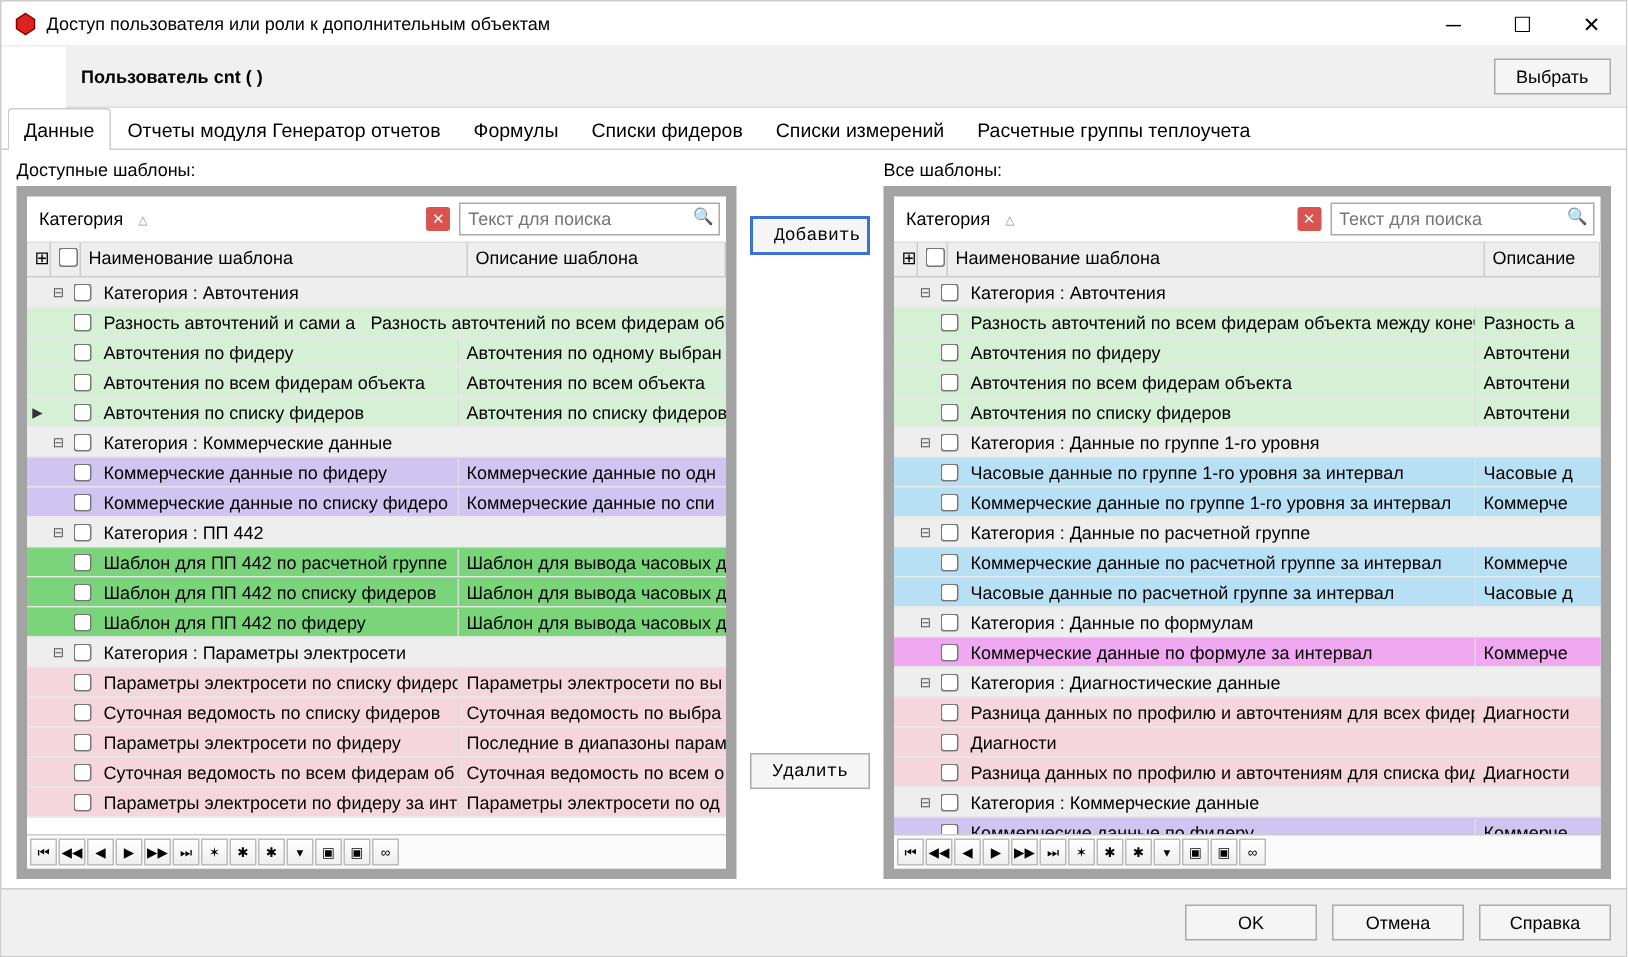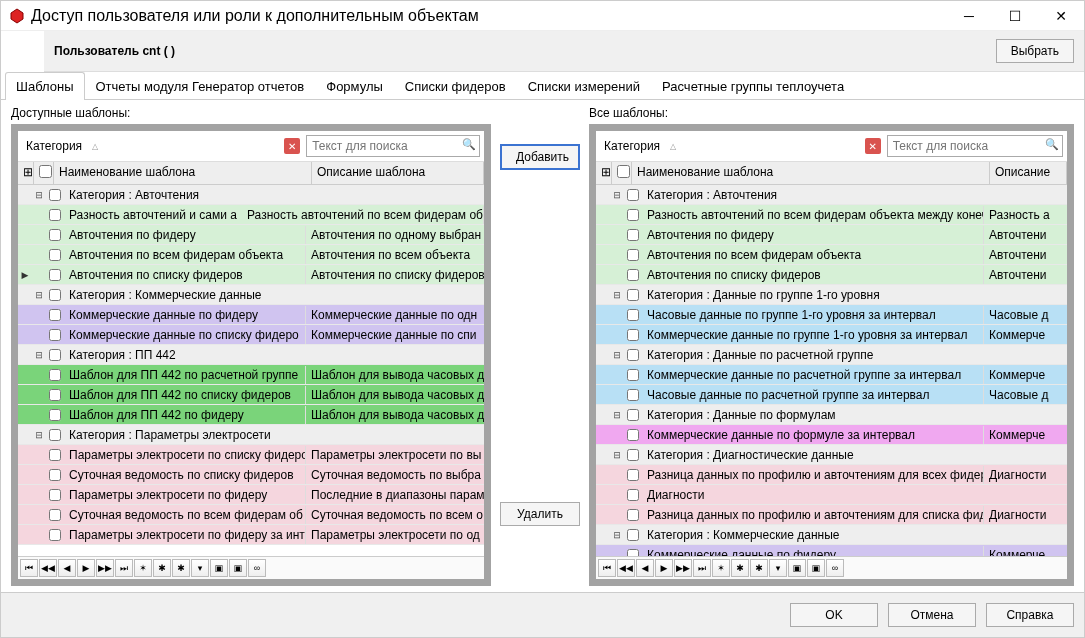--- a/index.html
+++ b/index.html
@@ -1,20 +1,20 @@
 <!DOCTYPE html>
 <html><head>
 <meta charset="utf-8">
 <style>
 * { box-sizing: border-box; margin: 0; padding: 0; }
 body { font-family: "Segoe UI", Tahoma, sans-serif; font-size: 12px; background: #fff; color: #000; overflow: hidden; }
 .window { width: 1085px; height: 638px; background: #fff; border: 1px solid #ccc; display: flex; flex-direction: column; }
 .titlebar { height: 30px; display: flex; align-items: center; padding: 0 0 0 8px; border-bottom: 1px solid #eee; }
 .titlebar-icon { width: 16px; height: 16px; margin-right: 6px; }
-.titlebar-title { flex: 1; font-size: 16px; }
+.titlebar-title { flex: 1; font-size: 12px; }
 .titlebar-controls { display: flex; }
 .titlebar-btn { width: 46px; height: 30px; display: flex; align-items: center; justify-content: center; font-size: 14px; background: transparent; border: none; }
 .header-row { padding: 8px 10px; display: flex; align-items: center; background: #f0f0f0; border-bottom: 1px solid #ddd; margin-left: 43px; }
 .header-label { font-weight: bold; flex: 1; }
 .btn { background: #f5f5f5; border: 1px solid #aaa; padding: 4px 14px; font-size: 12px; cursor: pointer; }
 .tabs { display: flex; border-bottom: 1px solid #ccc; padding-left: 4px; }
 .tab { padding: 6px 10px; font-size: 13px; border: 1px solid transparent; border-bottom: none; margin-bottom: -1px; cursor: pointer; }
 .tab.active { border-color: #ccc; background: #fff; border-top-left-radius: 3px; border-top-right-radius: 3px; }
 .body-area { flex: 1; display: flex; padding: 4px 10px 6px 10px; gap: 4px; min-height: 0; }
 .panel { display: flex; flex-direction: column; min-height: 0; }
@@ -39,21 +39,21 @@
 .row .indent { flex: none; }
 .row .exp { width: 14px; flex: none; text-align: center; font-size: 9px; color: #555; cursor: pointer; }
 .row .chk { width: 18px; flex: none; display: flex; align-items: center; justify-content: center; }
 .row .chk input { width: 12px; height: 12px; }
 .row .txt { padding: 2px 5px; overflow: hidden; white-space: nowrap; text-overflow: clip; }
 .row.cat { background: #eee; }
 .row .c1 { flex: none; border-right: 1px solid #ddd; }
 .row .c2 { flex: 1; }
 .nav-strip { display: flex; gap: 1px; padding: 2px; border-top: 1px solid #ccc; background: #fafafa; }
 .nav-btn { width: 18px; height: 18px; border: 1px solid #bbb; background: linear-gradient(#fff,#eee); display: flex; align-items: center; justify-content: center; font-size: 9px; cursor: pointer; }
-.middle .btn { width: 80px; }
+.middle .btn { width: 80px; font-family: Liberation Mono, monospace; }
 .middle .btn.primary { border: 2px solid #3b73d1; }
 .middle .spacer { flex: 1; }
 .footer { padding: 10px; display: flex; justify-content: flex-end; gap: 10px; background: #f0f0f0; border-top: 1px solid #ccc; }
 .footer .btn { width: 88px; }
 .row-marker { width: 14px; flex: none; text-align: center; font-size: 9px; color: #333; }
 
 
 .bg-green-l { background: #d6f0d6; }
 .bg-green-d { background: #7ad47a; }
 .bg-purple { background: #d0c4f0; }
@@ -77,21 +77,21 @@
       <button class="titlebar-btn">✕</button>
     </div>
   </div>
 
   <div class="header-row">
     <span class="header-label">Пользователь cnt ( )</span>
     <button class="btn">Выбрать</button>
   </div>
 
   <div class="tabs">
-    <div class="tab active">Шаблоны</div>
+    <div class="tab active">Данные</div>
     <div class="tab">Отчеты модуля Генератор отчетов</div>
     <div class="tab">Формулы</div>
     <div class="tab">Списки фидеров</div>
     <div class="tab">Списки измерений</div>
     <div class="tab">Расчетные группы теплоучета</div>
   </div>
 
   <div class="body-area">
 
     <div class="panel left">

